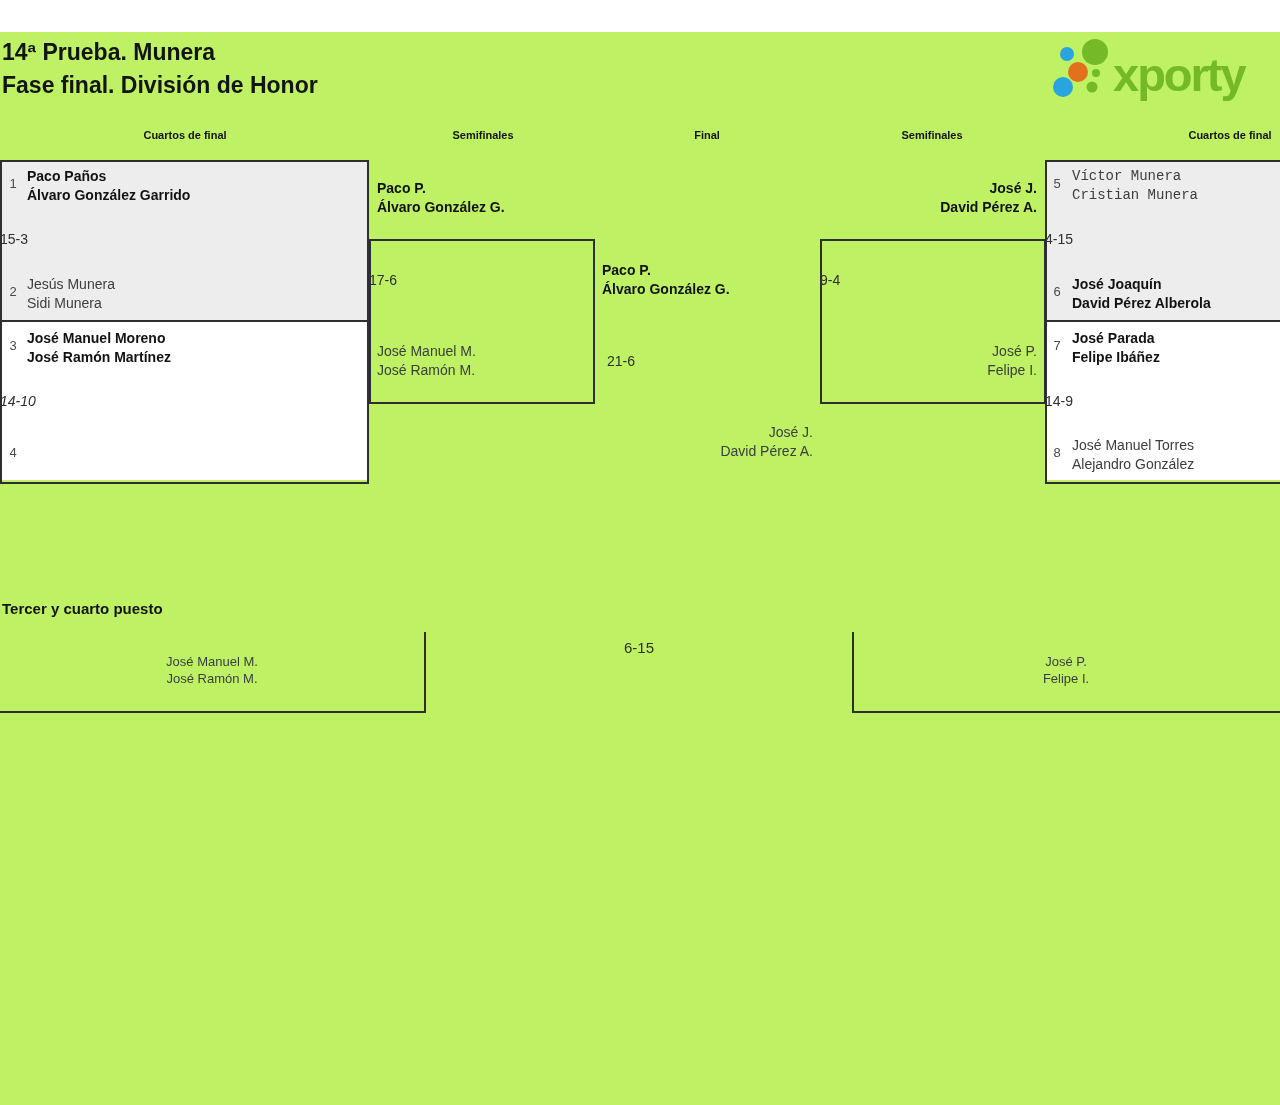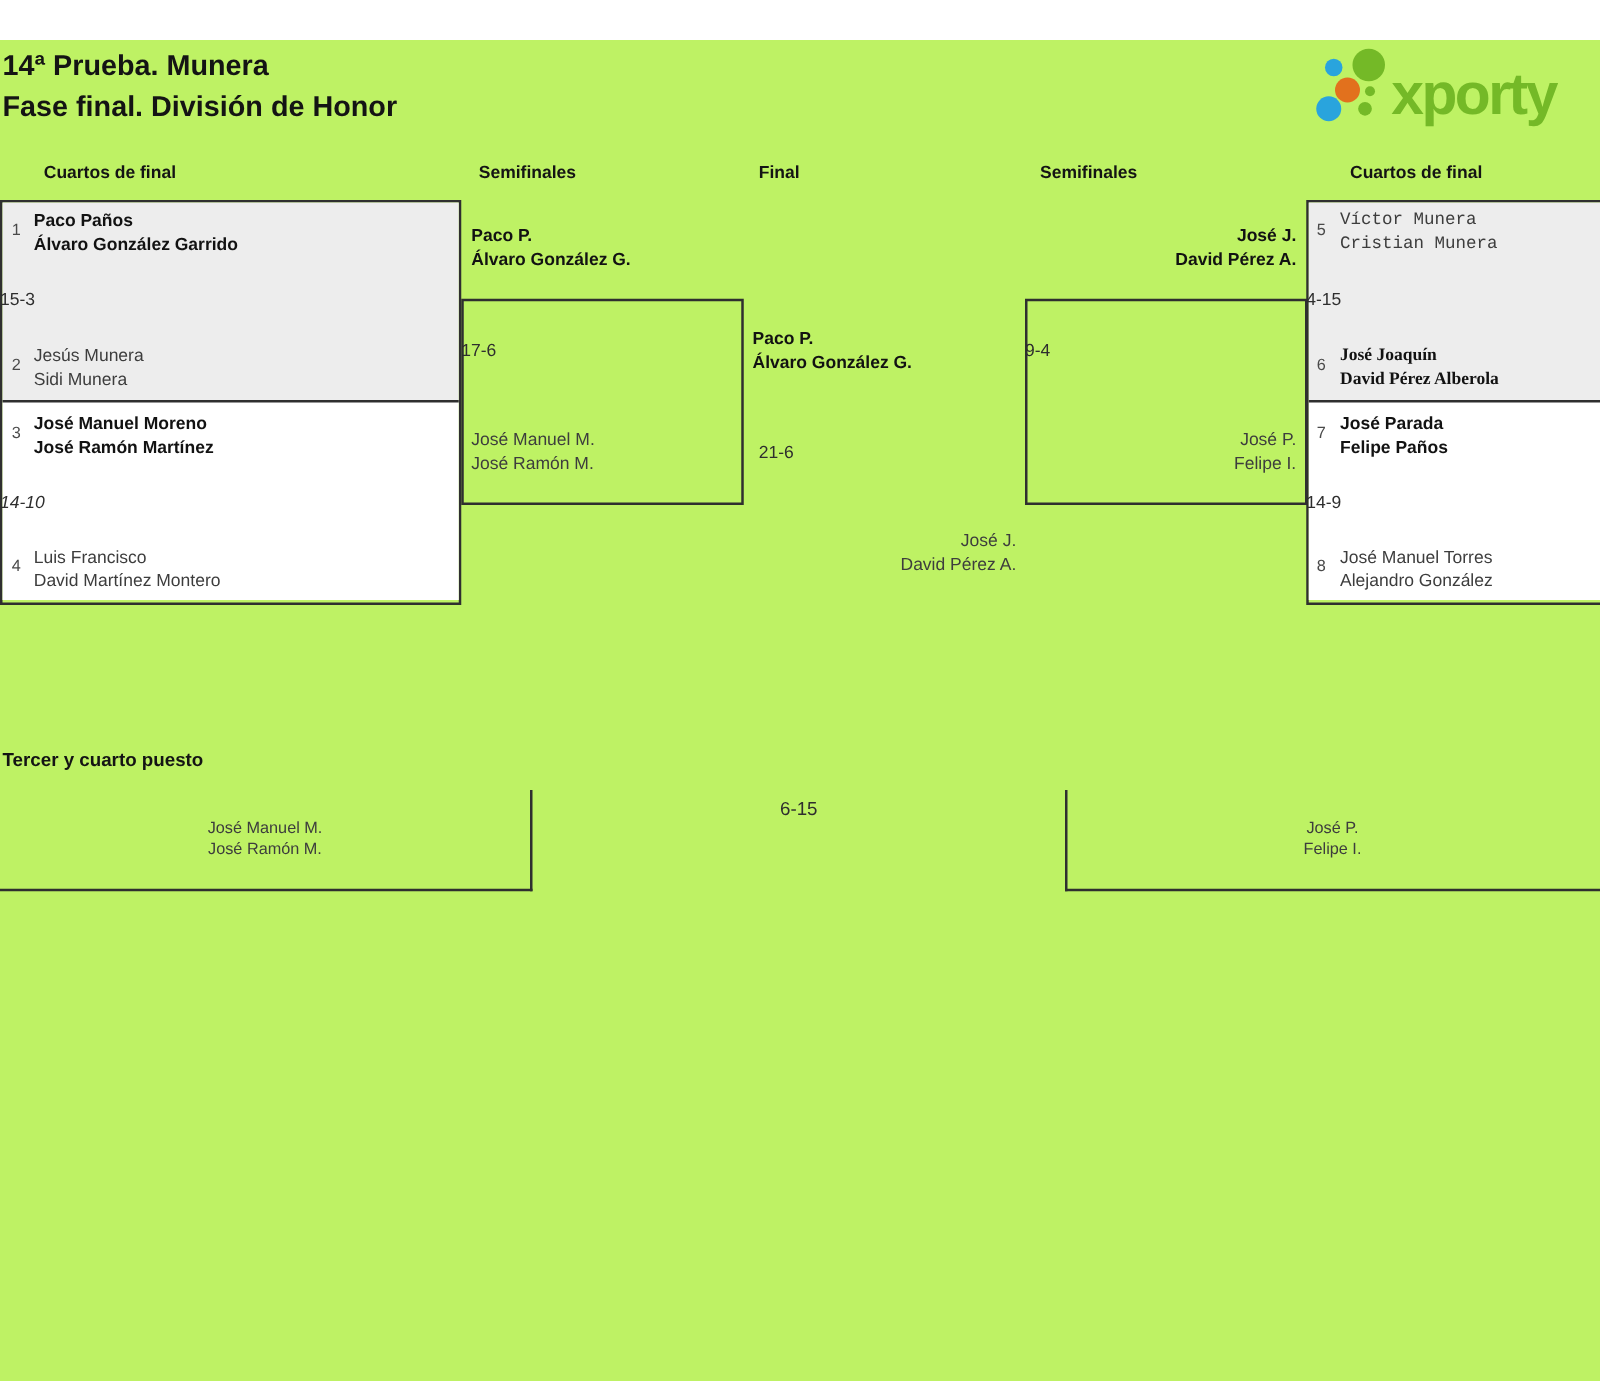--- a/index.html
+++ b/index.html
@@ -19,24 +19,24 @@
     top: 4px;
     font-size: 23px;
     font-weight: 700;
     line-height: 33px;
     color: #141414;
     white-space: nowrap;
   }
   .col-header {
     position: absolute;
     top: 97px;
-    font-size: 14px;
+    font-size: 11px;
     font-weight: 600;
     color: #141414;
-    text-align: left;
+    text-align: center;
     white-space: nowrap;
   }
   .match-container {
     position: absolute;
     border: 2px solid #2f2f2f;
   }
   .half { width: 100%; }
   .half-top { height: 158px; }
   .half-bottom { height: 160px; border-top: 2px solid #2f2f2f; }
   .bg-gray { background: #ededed; }
@@ -164,24 +164,20 @@
     <div>Sidi Munera</div>
   </div>
 
   <div class="seed" style="left:4px; top:306px;">3</div>
   <div class="team winner" style="left:27px; top:297px;">
     <div>José Manuel Moreno</div>
     <div>José Ramón Martínez</div>
   </div>
   <div class="score" style="left:0; top:361px; width:369px;font-style:italic;">14-10</div>
   <div class="seed" style="left:4px; top:413px;">4</div>
-  <div class="team" style="left:27px; top:404px;">
-    <div>Luis Francisco</div>
-    <div>David Martínez Montero</div>
-  </div>
 
   <div class="team winner" style="left:377px; top:147px;">
     <div>Paco P.</div>
     <div>Álvaro González G.</div>
   </div>
   <div class="score" style="left:369px; top:240px; width:226px;">17-6</div>
   <div class="team" style="left:377px; top:310px;">
     <div>José Manuel M.</div>
     <div>José Ramón M.</div>
   </div>
@@ -206,29 +202,29 @@
     <div>Felipe I.</div>
   </div>
 
   <div class="seed" style="left:1048px; top:144px;">5</div>
   <div class="team" style="left:1072px; top:135px;font-family:Liberation Mono, monospace;">
     <div>Víctor Munera</div>
     <div>Cristian Munera</div>
   </div>
   <div class="score" style="left:1045px; top:199px; width:369px;">4-15</div>
   <div class="seed" style="left:1048px; top:252px;">6</div>
-  <div class="team winner" style="left:1072px; top:243px;font-family:Liberation Serif, serif;">
+  <div class="team winner" style="left:1072px; top:243px;">
     <div>José Joaquín</div>
     <div>David Pérez Alberola</div>
   </div>
 
   <div class="seed" style="left:1048px; top:306px;">7</div>
   <div class="team winner" style="left:1072px; top:297px;">
     <div>José Parada</div>
-    <div>Felipe Paños</div>
+    <div>Felipe Ibáñez</div>
   </div>
   <div class="score" style="left:1045px; top:361px; width:369px;">14-9</div>
   <div class="seed" style="left:1048px; top:413px;">8</div>
   <div class="team" style="left:1072px; top:404px;">
     <div>José Manuel Torres</div>
     <div>Alejandro González</div>
   </div>
 
   <div class="tp-heading">Tercer y cuarto puesto</div>
 

